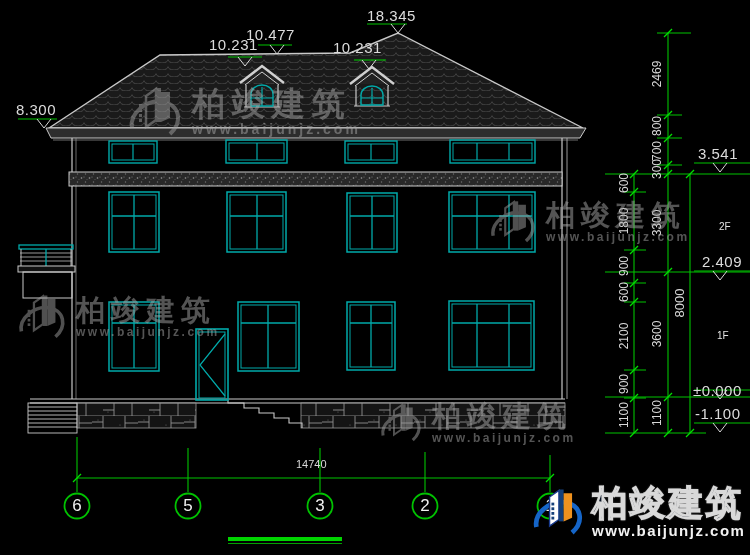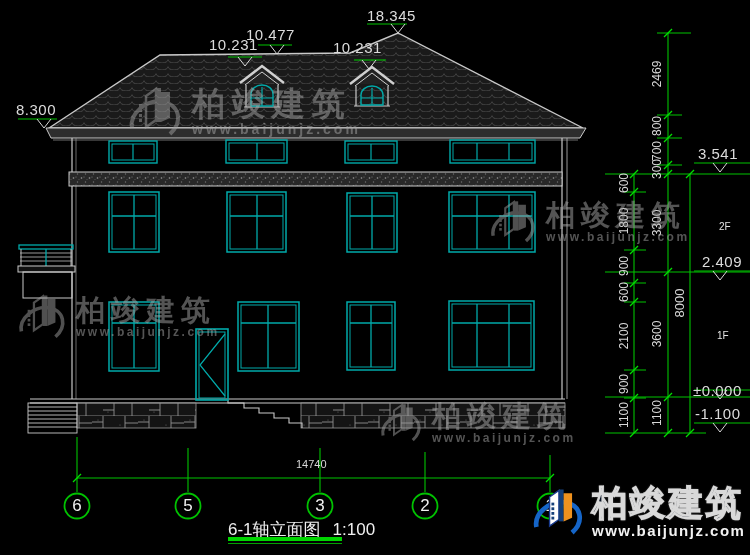--- a/index.html
+++ b/index.html
@@ -318,23 +318,20 @@
 
 <div class="dim" style="left:679px;top:303px;font-size:13px">8000</div>
 <div class="dimh" style="left:296px;top:458px">14740</div>
 
 <div class="axis-num" style="left:77px;top:506px">6</div>
 <div class="axis-num" style="left:188px;top:506px">5</div>
 <div class="axis-num" style="left:320px;top:506px">3</div>
 <div class="axis-num" style="left:425px;top:506px">2</div>
 <div class="axis-num" style="left:550px;top:506px">1</div>
 
-<div class="title-row">
-  <span>6-1轴立面图</span><span class="scale">1:100</span>
-</div>
 <div class="title-bar"></div>
 <div class="title-bar2"></div>
 
 <div class="wm" style="left:126px;top:80px">
   <svg width="58" height="64" viewBox="0 0 58 64">
     <path d="M6,48 A24,19 -25 1 1 44,54" fill="none" stroke="#a0a0a0" stroke-width="4"></path>
     <path d="M20,16 L30,9 L30,40 L20,47 Z" fill="none" stroke="#a0a0a0" stroke-width="2.5"></path>
     <rect x="30" y="8" width="5" height="34" fill="#a0a0a0"></rect>
     <path d="M35,12 L44,12 L44,38 L35,42 Z" fill="#a0a0a0"></path>
     <g fill="#a0a0a0">

